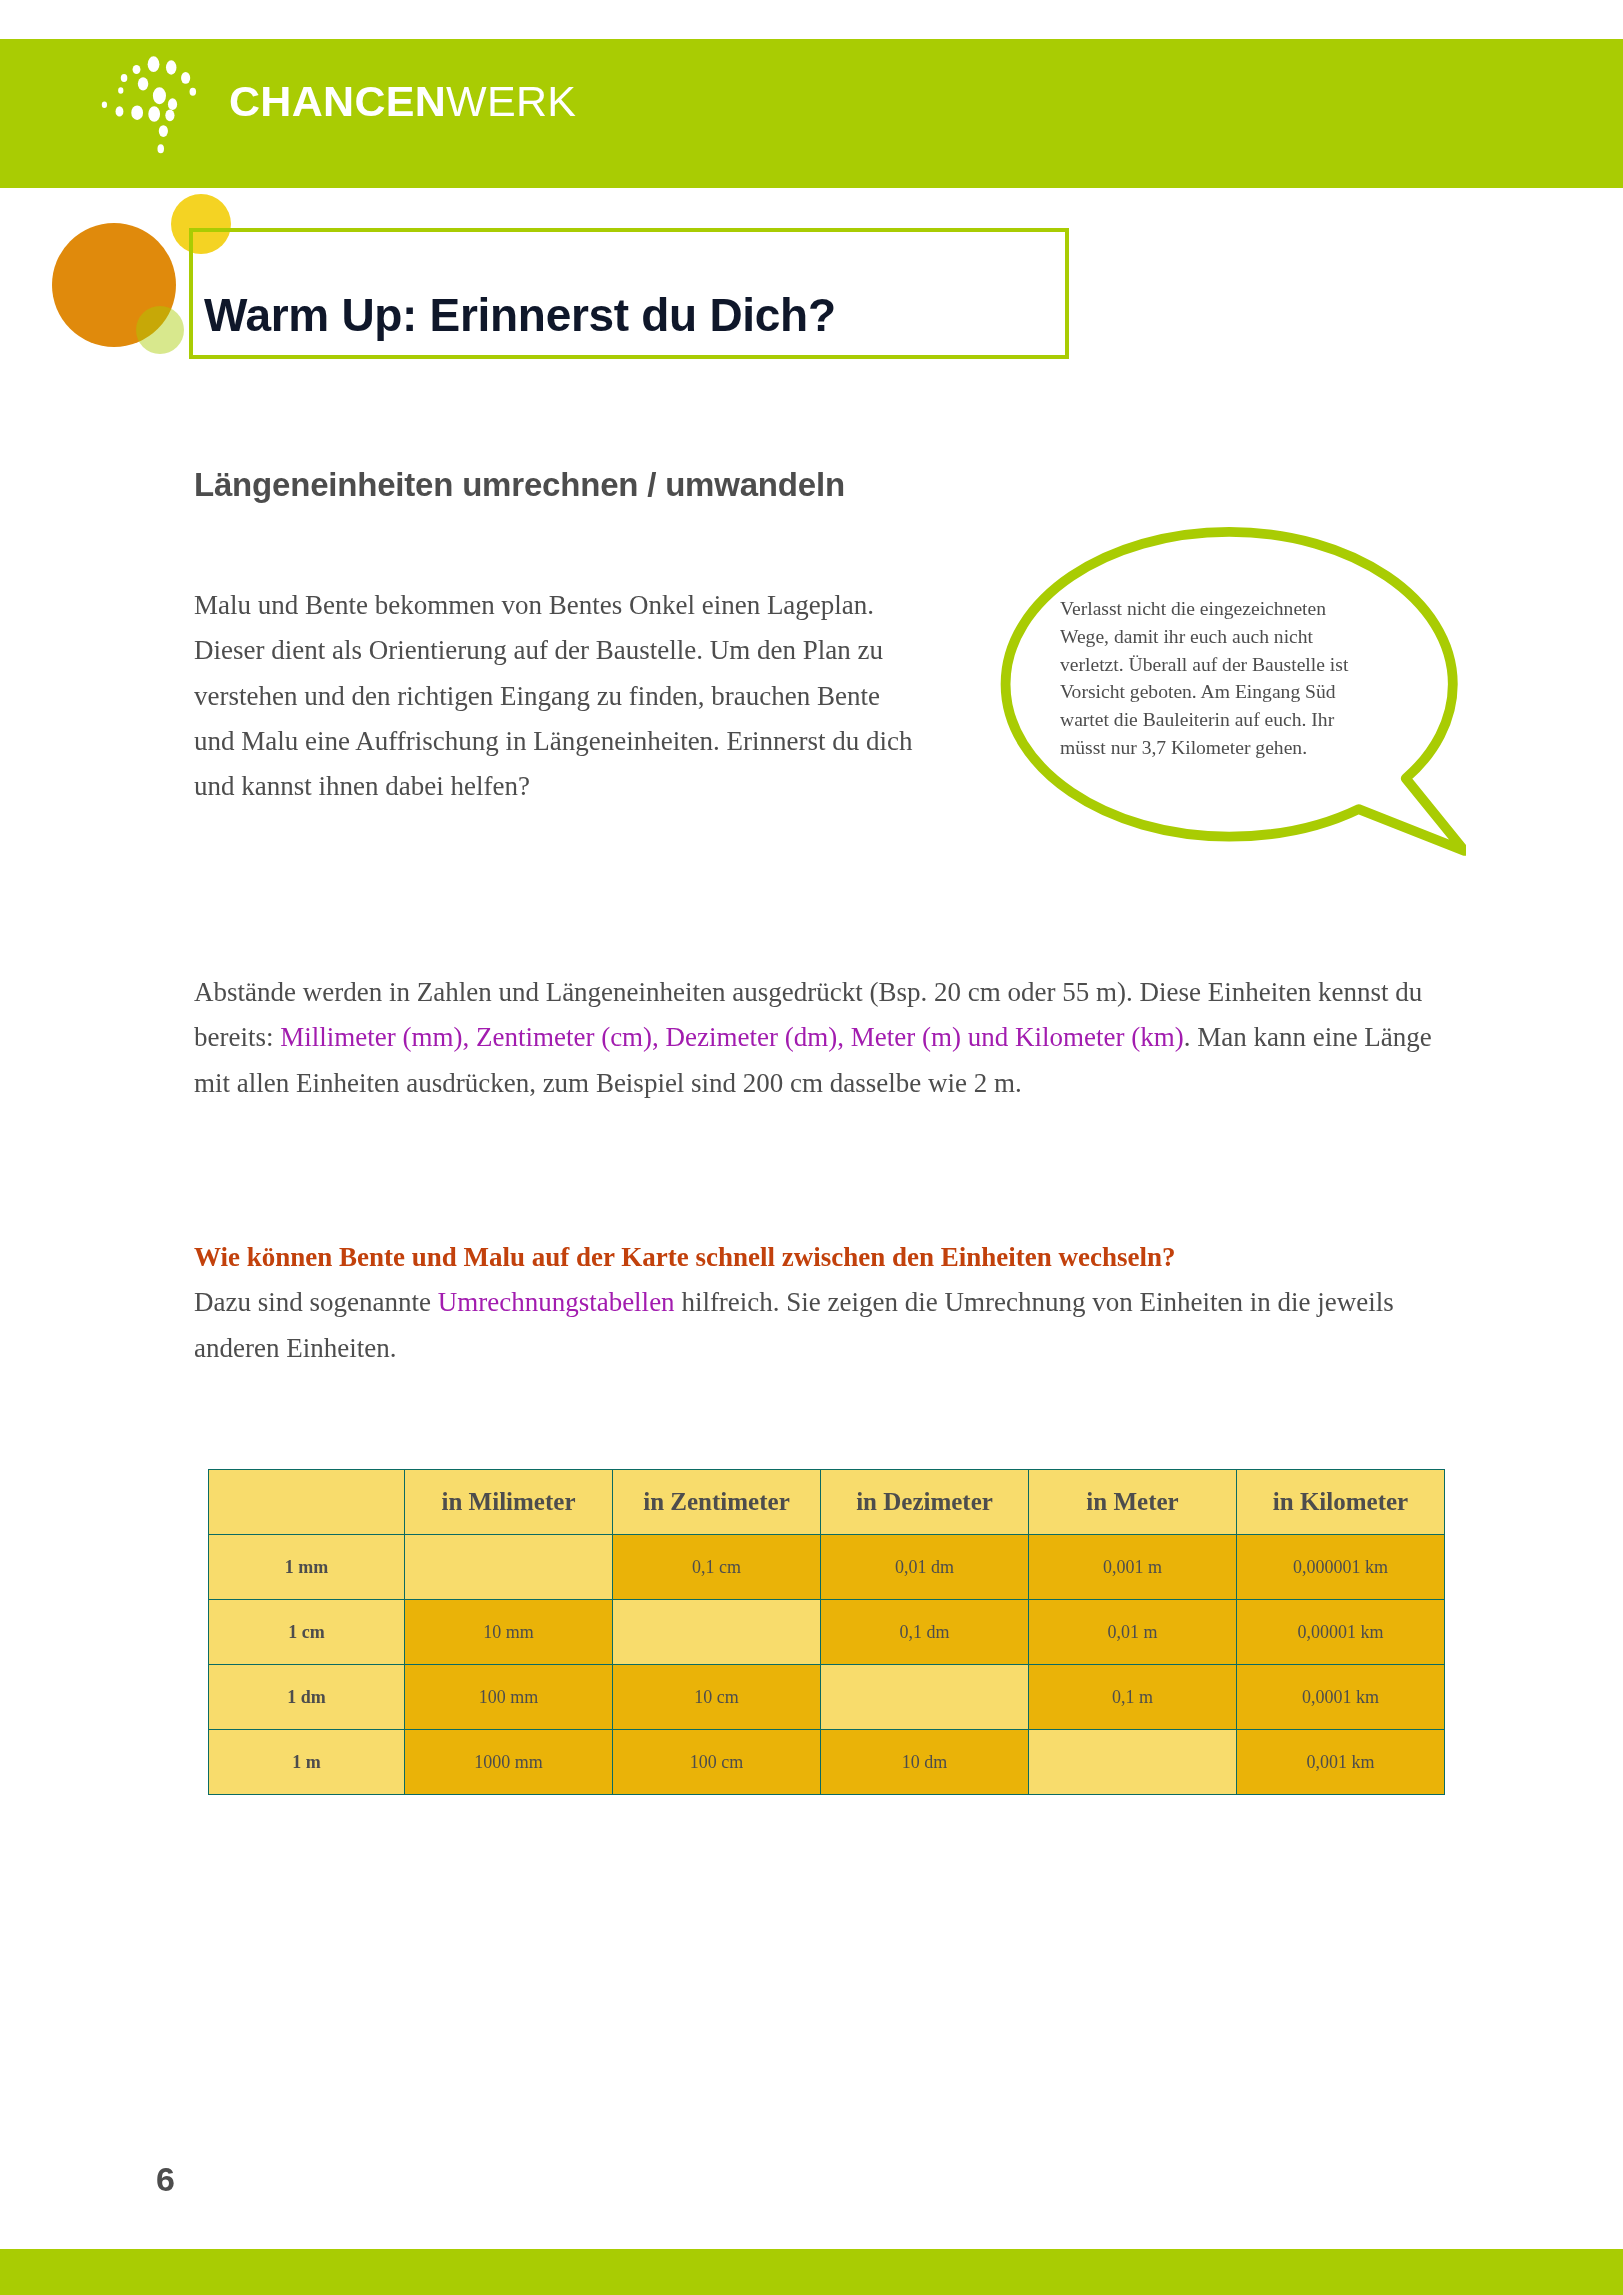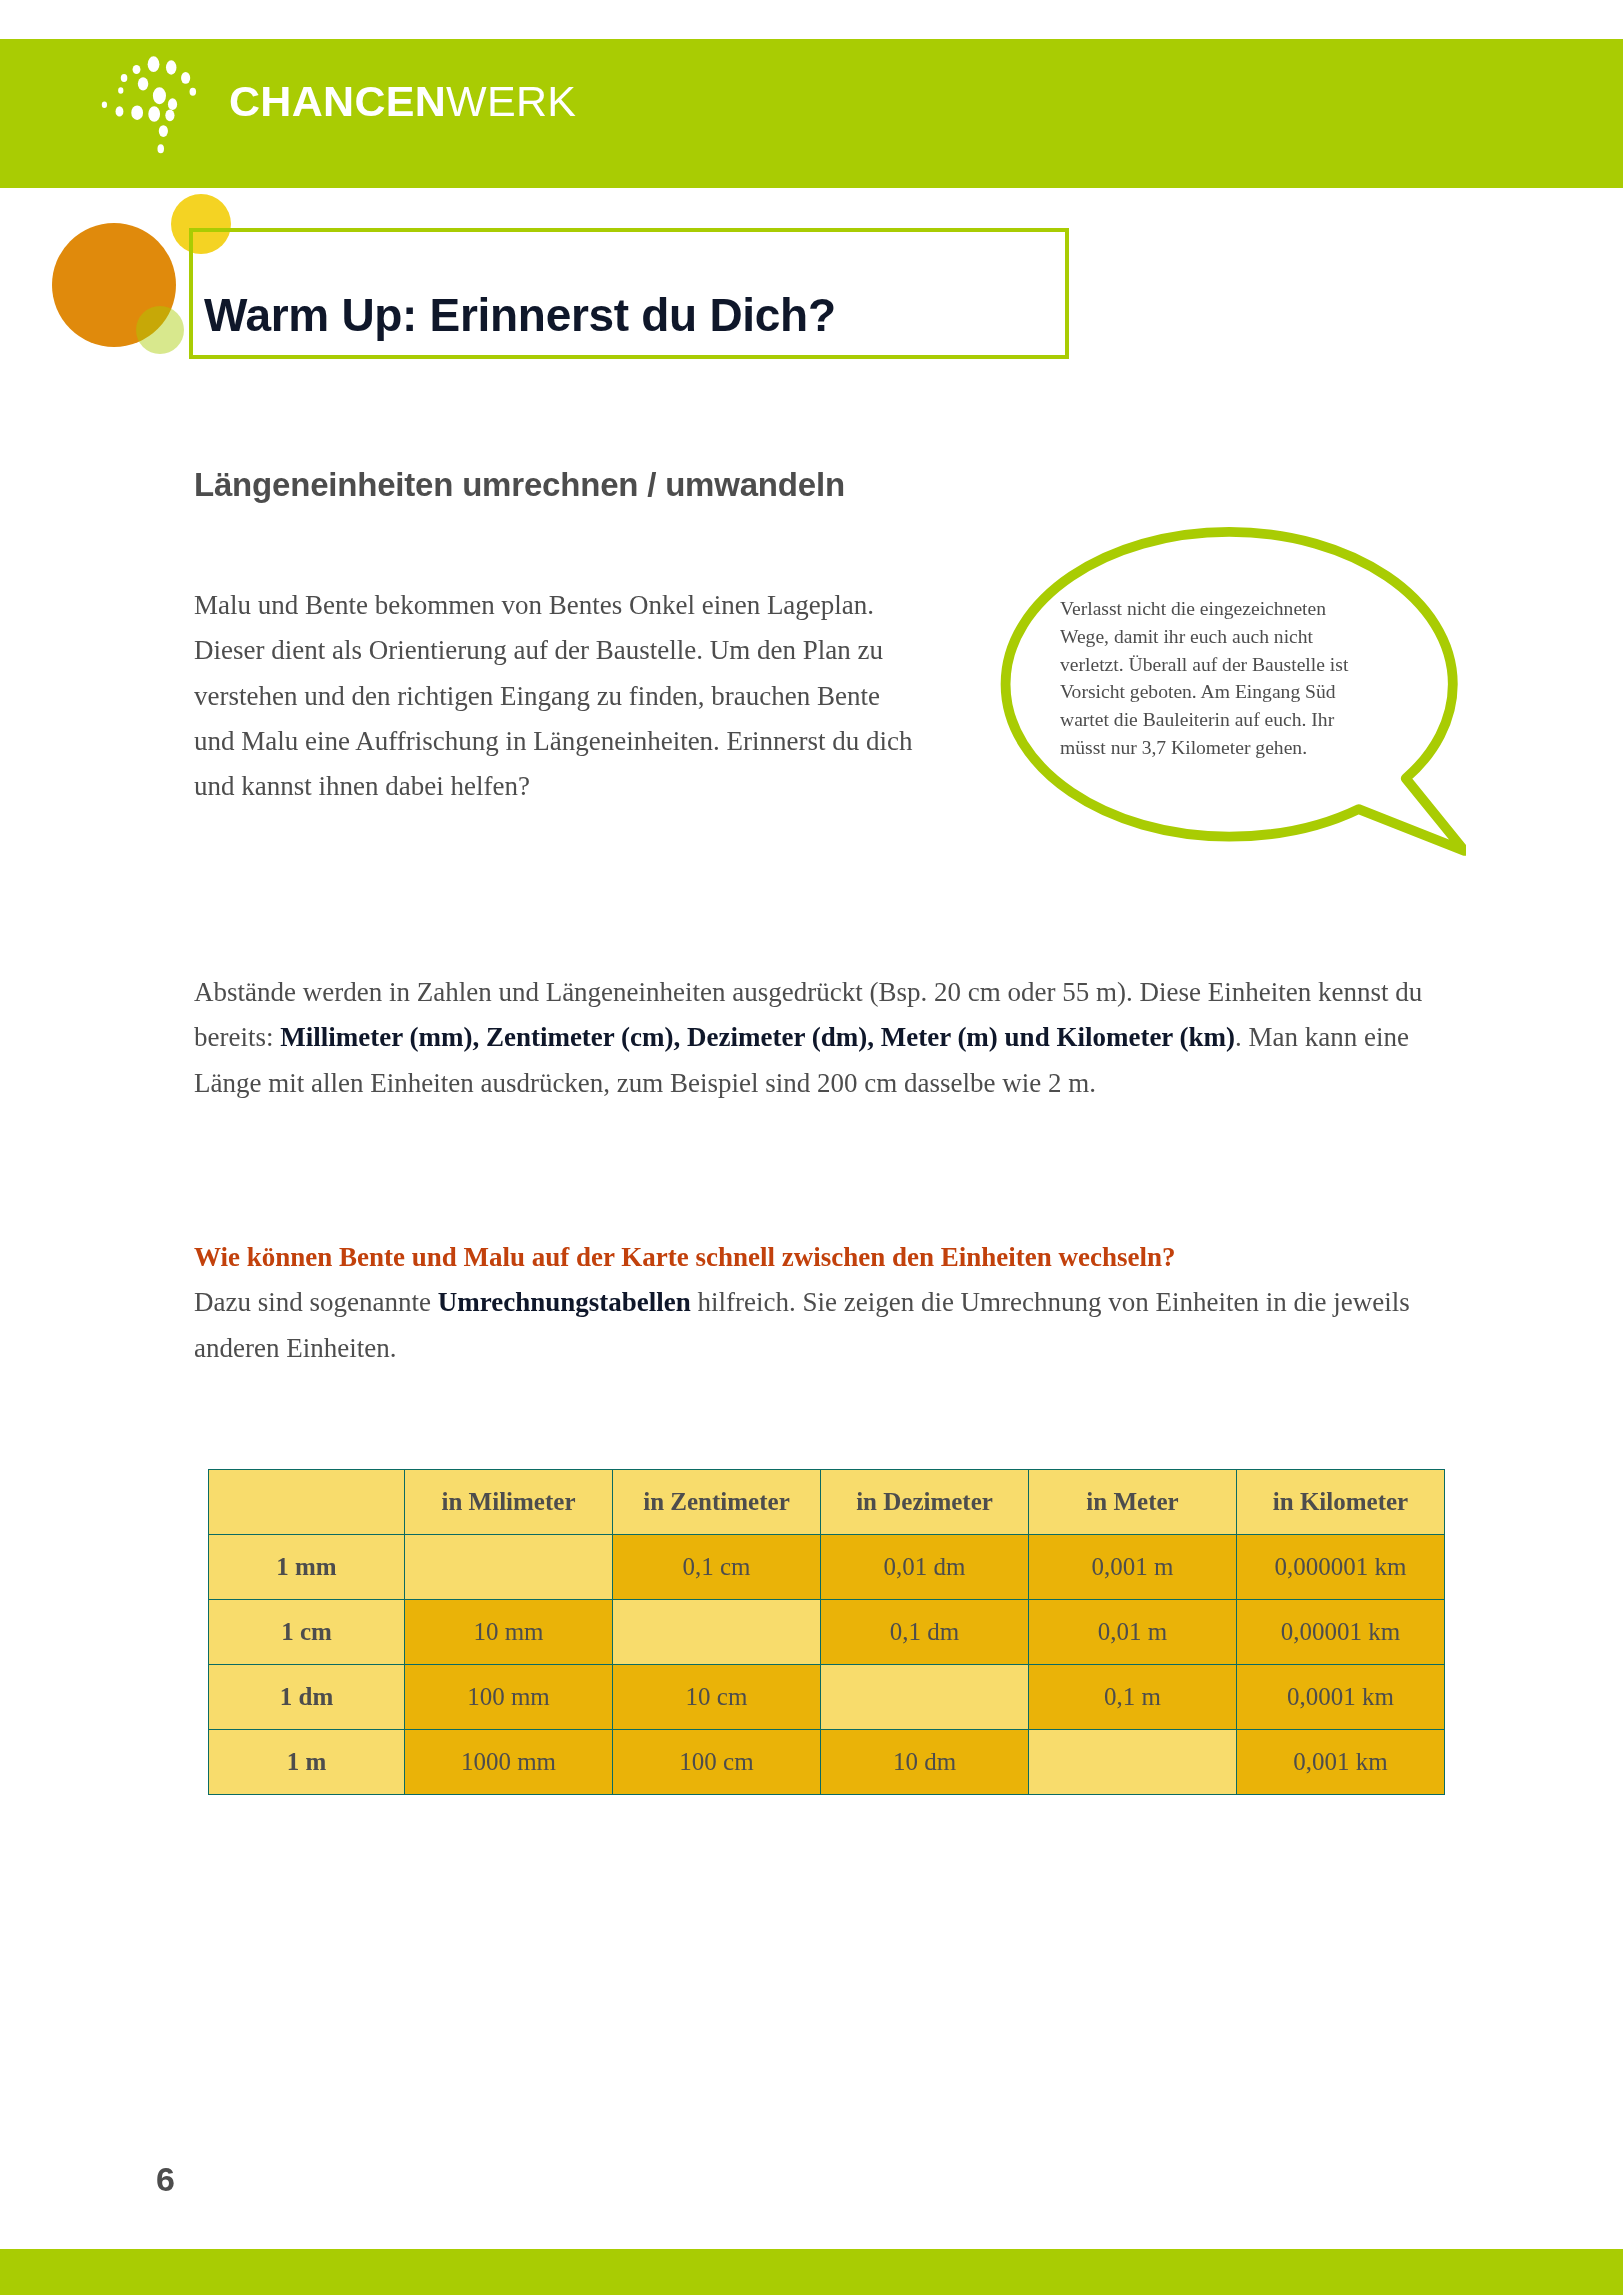--- a/index.html
+++ b/index.html
@@ -168,38 +168,38 @@
   }
   .para-tables {
     position: absolute;
     left: 194px;
     top: 1208px;
     width: 1244px;
     font-size: 27px;
     line-height: 1.68;
     color: #4D4D4D;
   }
-  .teal { color: #0f172a; font-weight: 700; }
+  .teal { color: #a21caf; font-weight: 400; }
   .lime { color: #c2410c; font-weight: 700; }
 
   
   .conv-table {
     position: absolute;
     left: 208px;
     top: 1469px;
     width: 1237px;
     border-collapse: collapse;
     table-layout: fixed;
   }
   .conv-table td, .conv-table th {
     border: 1.3px solid #0B6B63;
     height: 64px;
     text-align: center;
     vertical-align: middle;
-    font-size: 25px;
+    font-size: 18px;
     color: #4D4D4D;
     font-weight: 400;
     padding: 0;
   }
   .conv-table th {
     background: #F8DC6C;
     font-weight: 700;
     font-size: 25px;
   }
   .conv-table td.rowhead {

